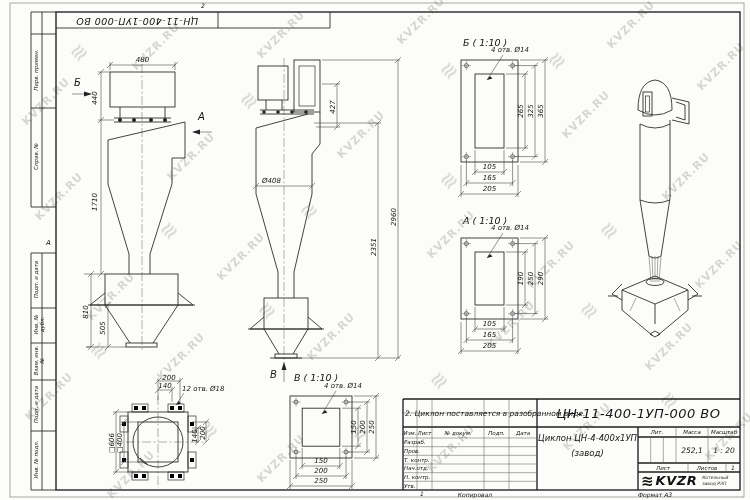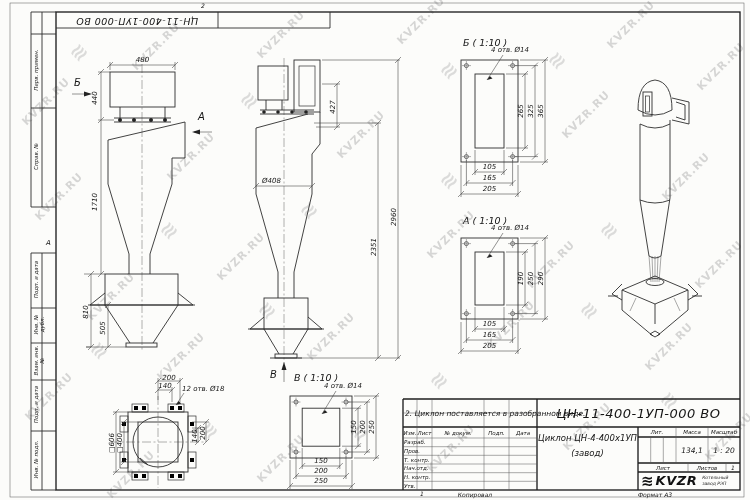--- a/index.html
+++ b/index.html
@@ -352,21 +352,21 @@
   <div class="cell" style="left:404px;top:446.7px;width:28px;height:8.6px;font-size:5.5px;justify-content:flex-start">Пров.</div>
   <div class="cell" style="left:404px;top:455.3px;width:28px;height:8.6px;font-size:5.5px;justify-content:flex-start">Т. контр.</div>
   <div class="cell" style="left:404px;top:464px;width:28px;height:8.6px;font-size:5.5px;justify-content:flex-start">Нач.отд.</div>
   <div class="cell" style="left:404px;top:472.7px;width:28px;height:8.6px;font-size:5.5px;justify-content:flex-start">Н. контр.</div>
   <div class="cell" style="left:404px;top:481.3px;width:28px;height:8.6px;font-size:5.5px;justify-content:flex-start">Утв.</div>
   <div class="cell" style="left:538px;top:431px;width:99px;height:14px;font-size:8.5px">Циклон ЦН-4-400х1УП</div>
   <div class="cell" style="left:538px;top:446px;width:99px;height:14px;font-size:8.5px">(завод)</div>
   <div class="cell" style="left:638px;top:427px;width:38px;height:10px;font-size:5.5px">Лит.</div>
   <div class="cell" style="left:676px;top:427px;width:32px;height:10px;font-size:5.5px">Масса</div>
   <div class="cell" style="left:708px;top:427px;width:32px;height:10px;font-size:5.5px">Масштаб</div>
-  <div class="cell" style="left:676px;top:437px;width:32px;height:26px;font-size:7.5px">134,1</div>
+  <div class="cell" style="left:676px;top:437px;width:32px;height:26px;font-size:7.5px">252,1</div>
   <div class="cell" style="left:708px;top:437px;width:32px;height:26px;font-size:7.5px">1 : 20</div>
   <div class="cell" style="left:638px;top:463px;width:50px;height:9px;font-size:5.5px">Лист</div>
   <div class="cell" style="left:688px;top:463px;width:38px;height:9px;font-size:5.5px">Листов</div>
   <div class="cell" style="left:726px;top:463px;width:14px;height:9px;font-size:6px">1</div>
 
   <div id="logo-row">
     <span id="logo-glyph">≋</span>
     <span id="logo-text">KVZR</span>
     <span id="logo-sub">
       <span>Котельный</span>

